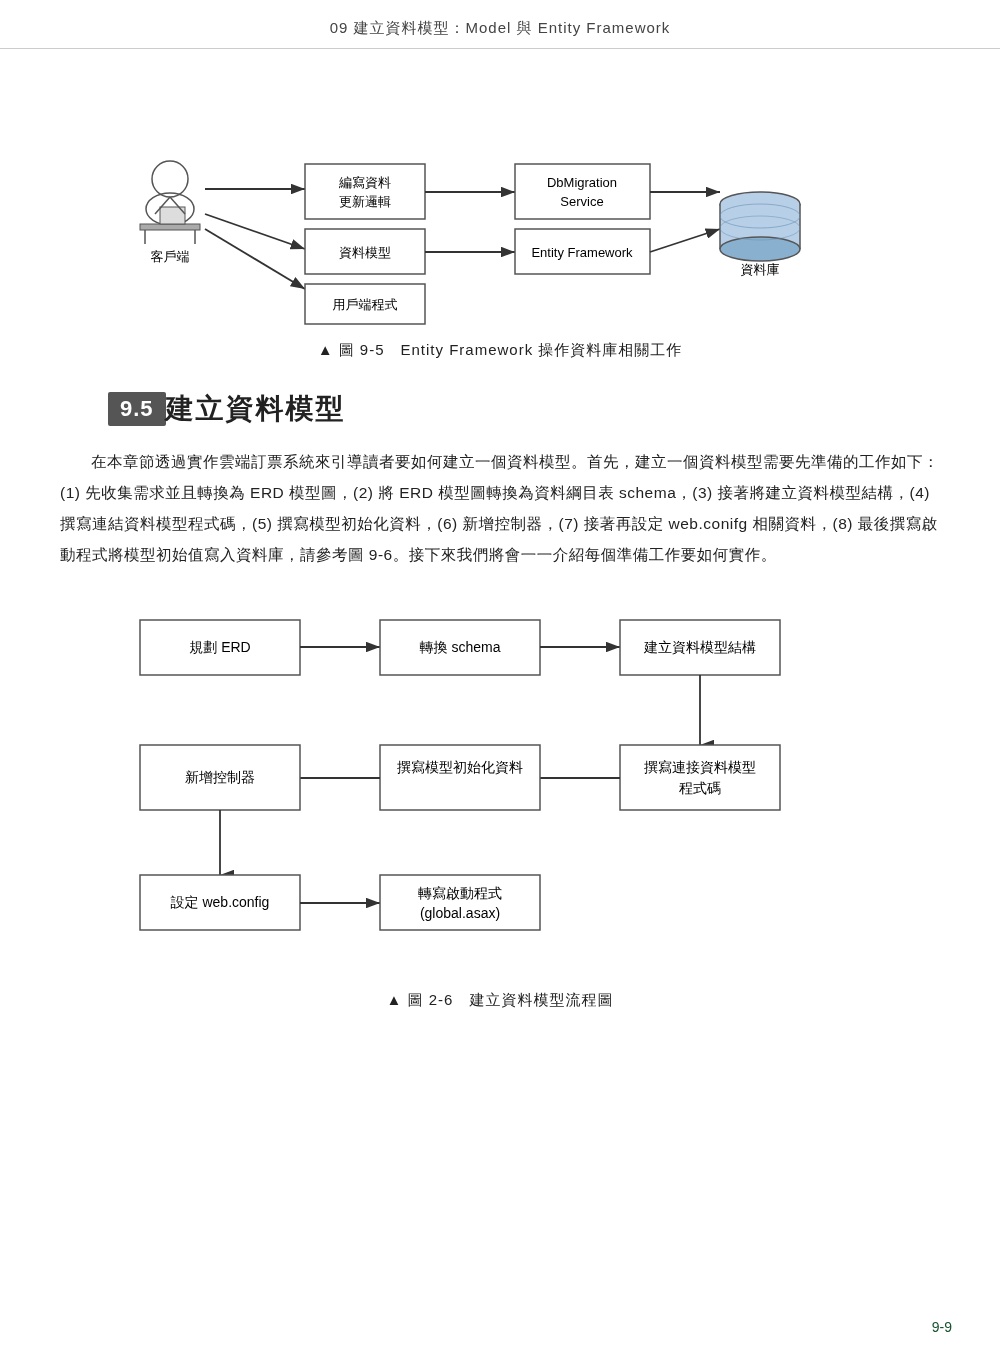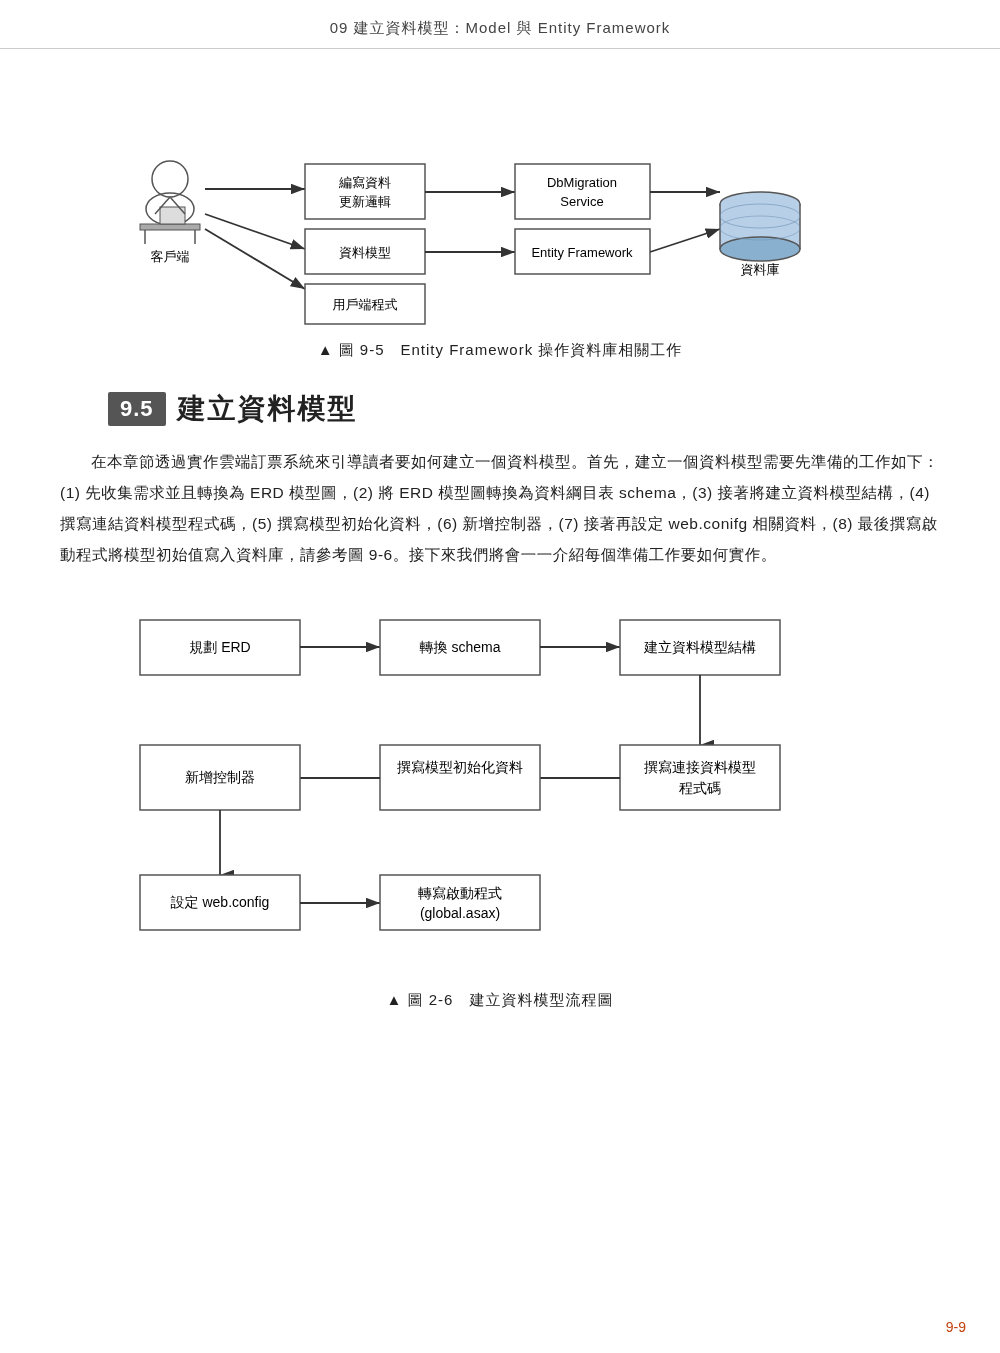--- a/index.html
+++ b/index.html
@@ -33,21 +33,21 @@
       display: flex;
       flex-direction: column;
       align-items: center;
     }
 
     
     .section-heading {
       display: flex;
       align-items: center;
       margin: 30px 0 18px 0;
-      gap: 12px;
+      gap: 0;
       padding-left: 48px;
     }
 
     .section-number-box {
       background: #555;
       color: #fff;
       font-size: 22px;
       font-weight: bold;
       padding: 4px 12px;
       border-radius: 2px;
@@ -77,23 +77,23 @@
       color: #222;
       text-align: center;
       margin-top: 12px;
       letter-spacing: 1px;
     }
 
     
     .page-number {
       position: absolute;
       bottom: 18px;
-      right: 34px;
+      right: 48px;
       font-size: 14px;
-      color: #c2410c;
+      color: #14532d;
     }
 
     
     .fig5-svg {
       display: block;
       margin: 0 auto;
     }
 
     
     .fig6-container {

